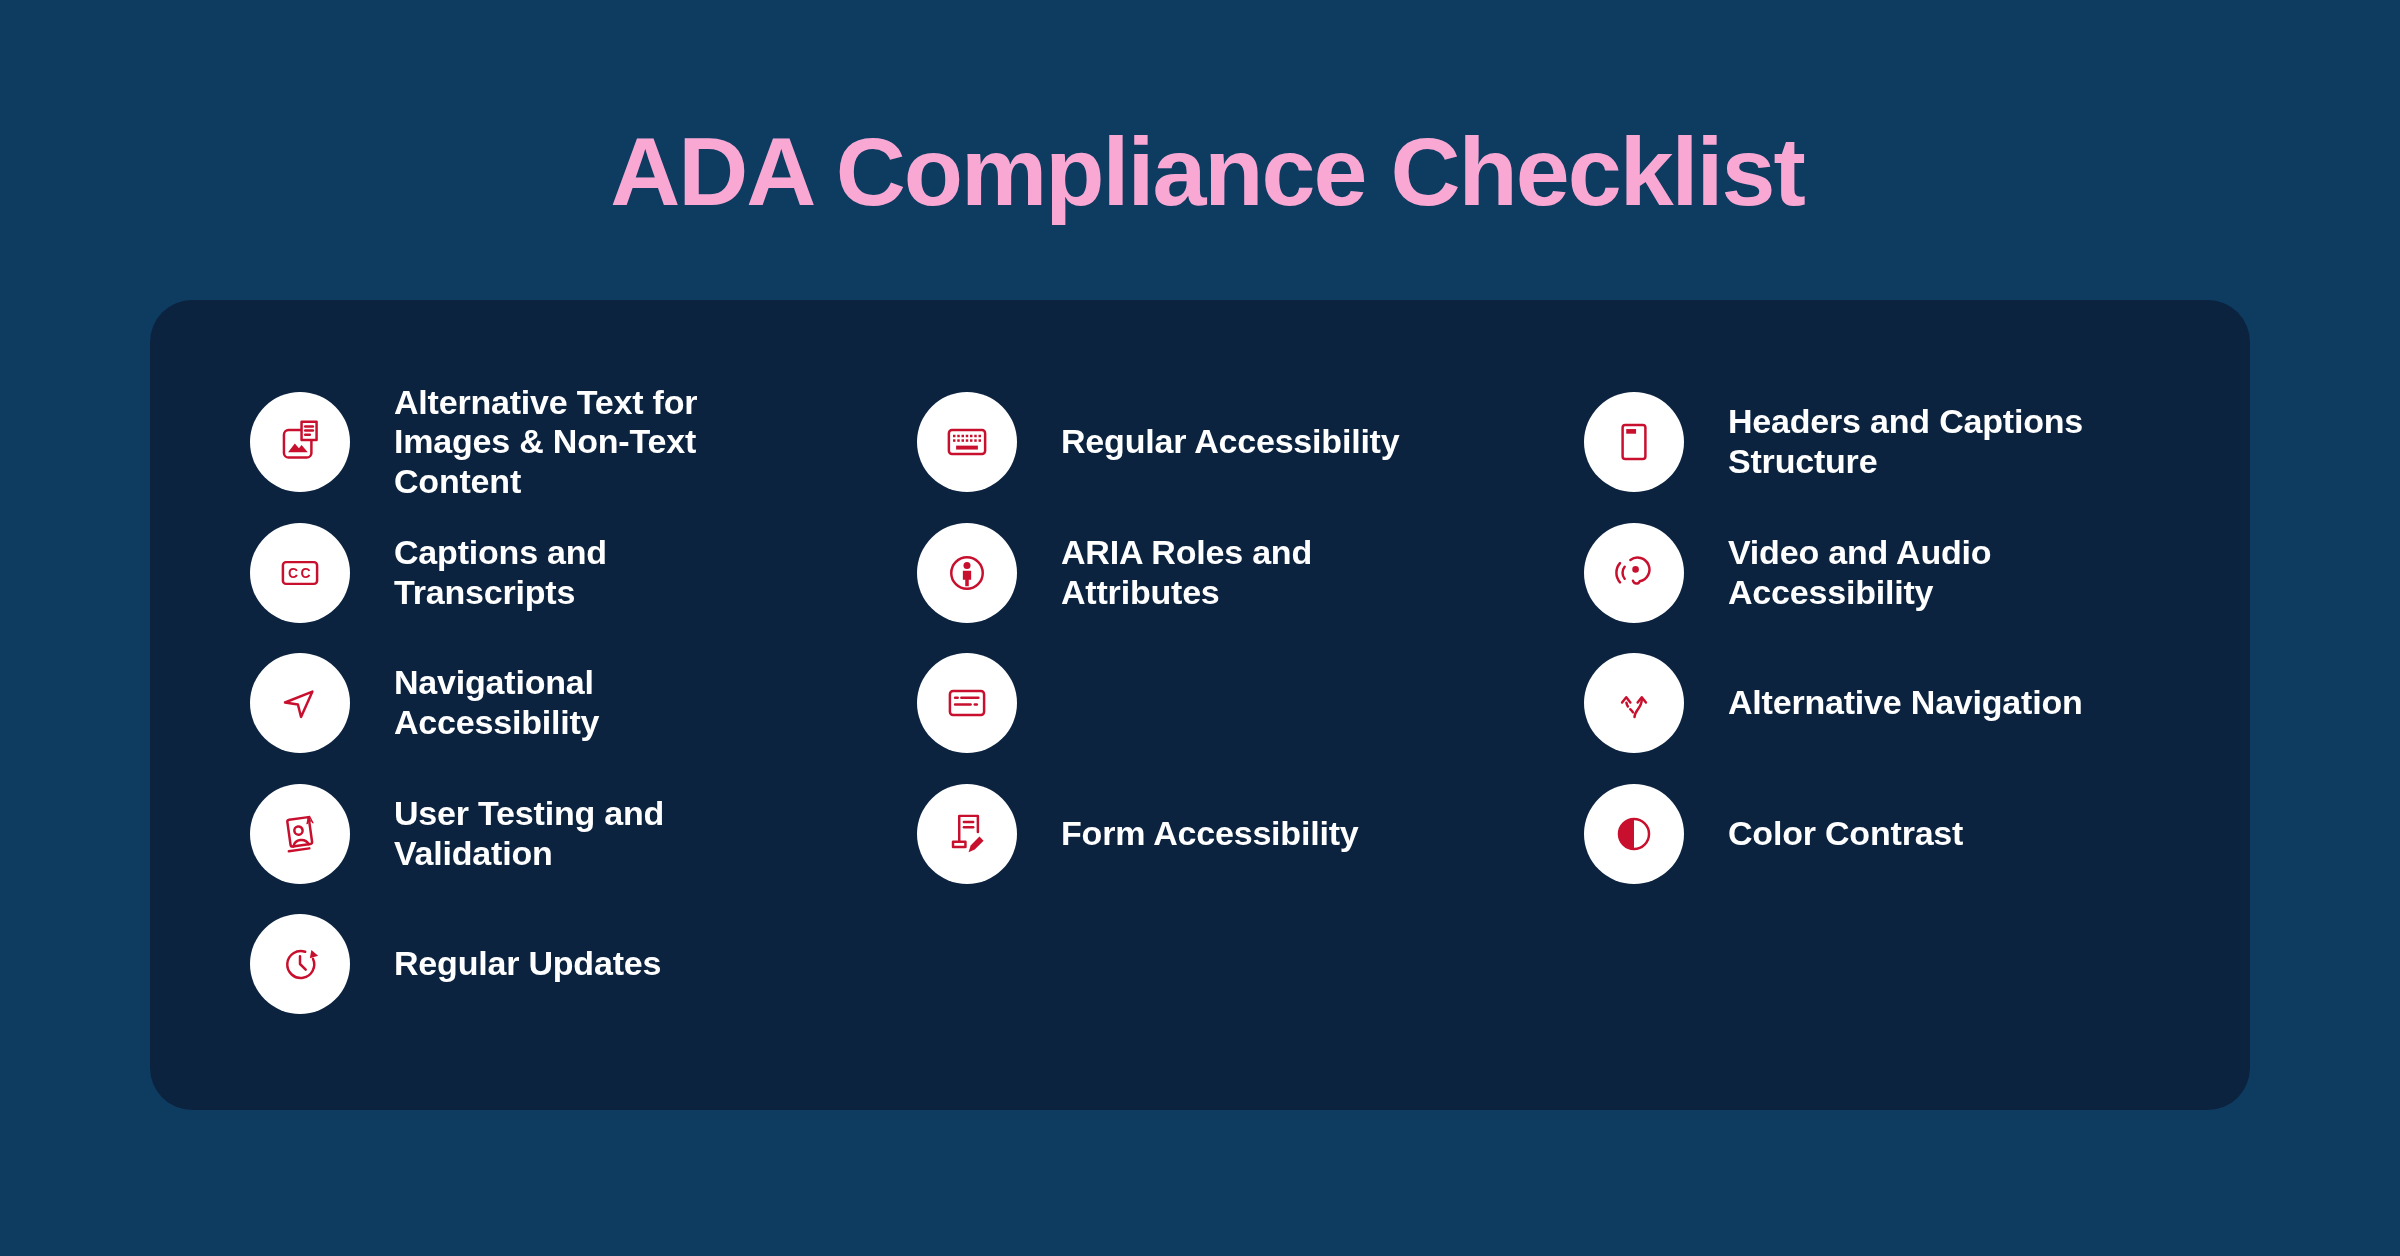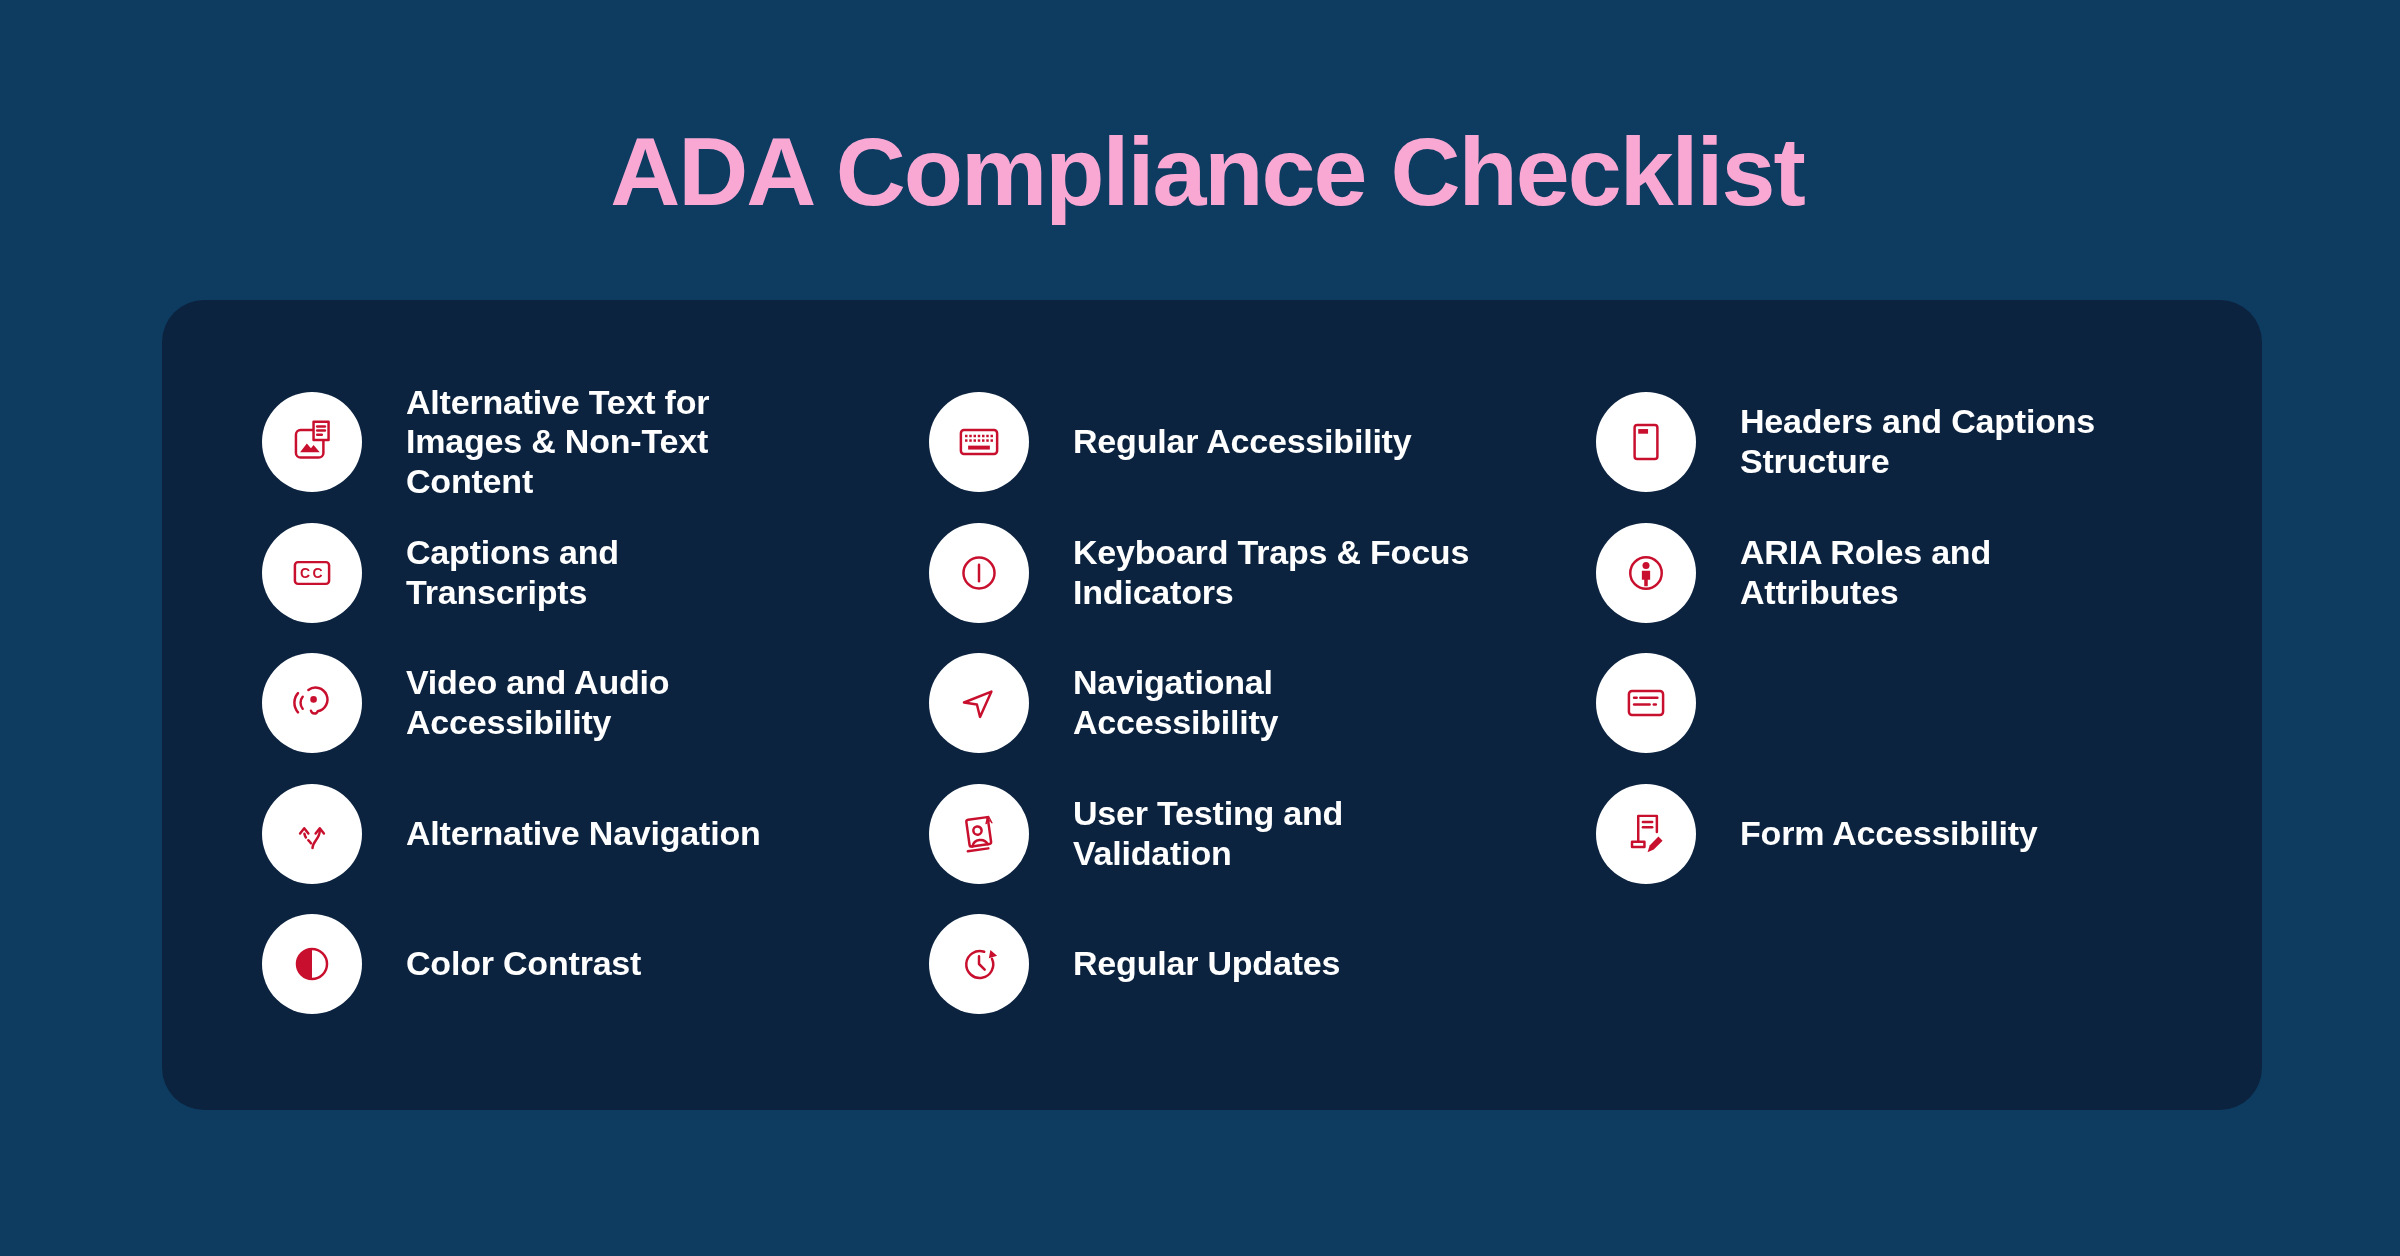--- a/index.html
+++ b/index.html
@@ -1,20 +1,20 @@
 <!DOCTYPE html>
 <html><head>
 <meta charset="utf-8">
 <style>
   html,body { margin:0; padding:0; background:#0e3c61; font-family:"Liberation Sans", sans-serif; }
   .canvas { position:relative; width:2400px; height:1256px; background:#0e3c61; overflow:hidden; }
   .title { position:absolute; top:116px; left:7px; width:100%; margin:0; text-align:center;
            color:#f9a8d4; font-size:97px; font-weight:700; letter-spacing:-2px; }
   .card { position:absolute; left:150px; top:300px; width:2100px; height:810px;
-          background:#0c2340; border-radius:42px; box-sizing:border-box; padding:77px 0 0 100px;margin-left:12px; }
+          background:#0c2340; border-radius:42px; box-sizing:border-box; padding:77px 0 0 100px; }
   .grid { display:grid; grid-template-columns:667px 667px 650px; grid-auto-rows:130.5px; }
   .item { display:flex; align-items:center; gap:44px; }
   .circle { width:100px; height:100px; min-width:100px; border-radius:50%; background:#ffffff;
             display:flex; align-items:center; justify-content:center; }
   .circle svg { width:58px; height:58px; display:block; }
   .label { color:#ffffff; font-size:34px; font-weight:700; line-height:1.17;
            letter-spacing:-0.2px; white-space:pre-line; }
   
   .s { fill:none; stroke:#c8102e; stroke-width:2.4; stroke-linecap:round; stroke-linejoin:round; }
   .sw { fill:#ffffff; stroke:#c8102e; stroke-width:2.4; stroke-linecap:round; stroke-linejoin:round; }
@@ -89,30 +89,20 @@
           <svg viewBox="0 0 56 56" aria-hidden="true">
             <rect class="s" x="11.5" y="17.5" width="33" height="21" rx="3"></rect>
             <text class="glyphtext" x="16.5" y="33.2" font-size="13.5">C</text>
             <text class="glyphtext" x="28.5" y="33.2" font-size="13.5">C</text>
           </svg>
         </span>
         <span class="label">Captions and
 Transcripts</span>
       </div>
 
-      <div class="item">
-        <span class="circle">
-          <svg viewBox="0 0 56 56" aria-hidden="true">
-            <circle class="s" cx="28" cy="28" r="15"></circle>
-            <line class="s" x1="28" y1="20" x2="28" y2="36"></line>
-          </svg>
-        </span>
-        <span class="label">Keyboard Traps &amp; Focus
-Indicators</span>
-      </div>
 
       <div class="item">
         <span class="circle">
           <svg viewBox="0 0 56 56" aria-hidden="true">
             <circle class="s" cx="28" cy="28" r="15.2"></circle>
             <circle class="f" cx="28" cy="20.8" r="3.4"></circle>
             <path class="f" d="M24 25.8 h8 v8.6 h-2.3 v6.4 h-3.4 v-6.4 h-2.3 z"></path>
           </svg>
         </span>
         <span class="label">ARIA Roles and

